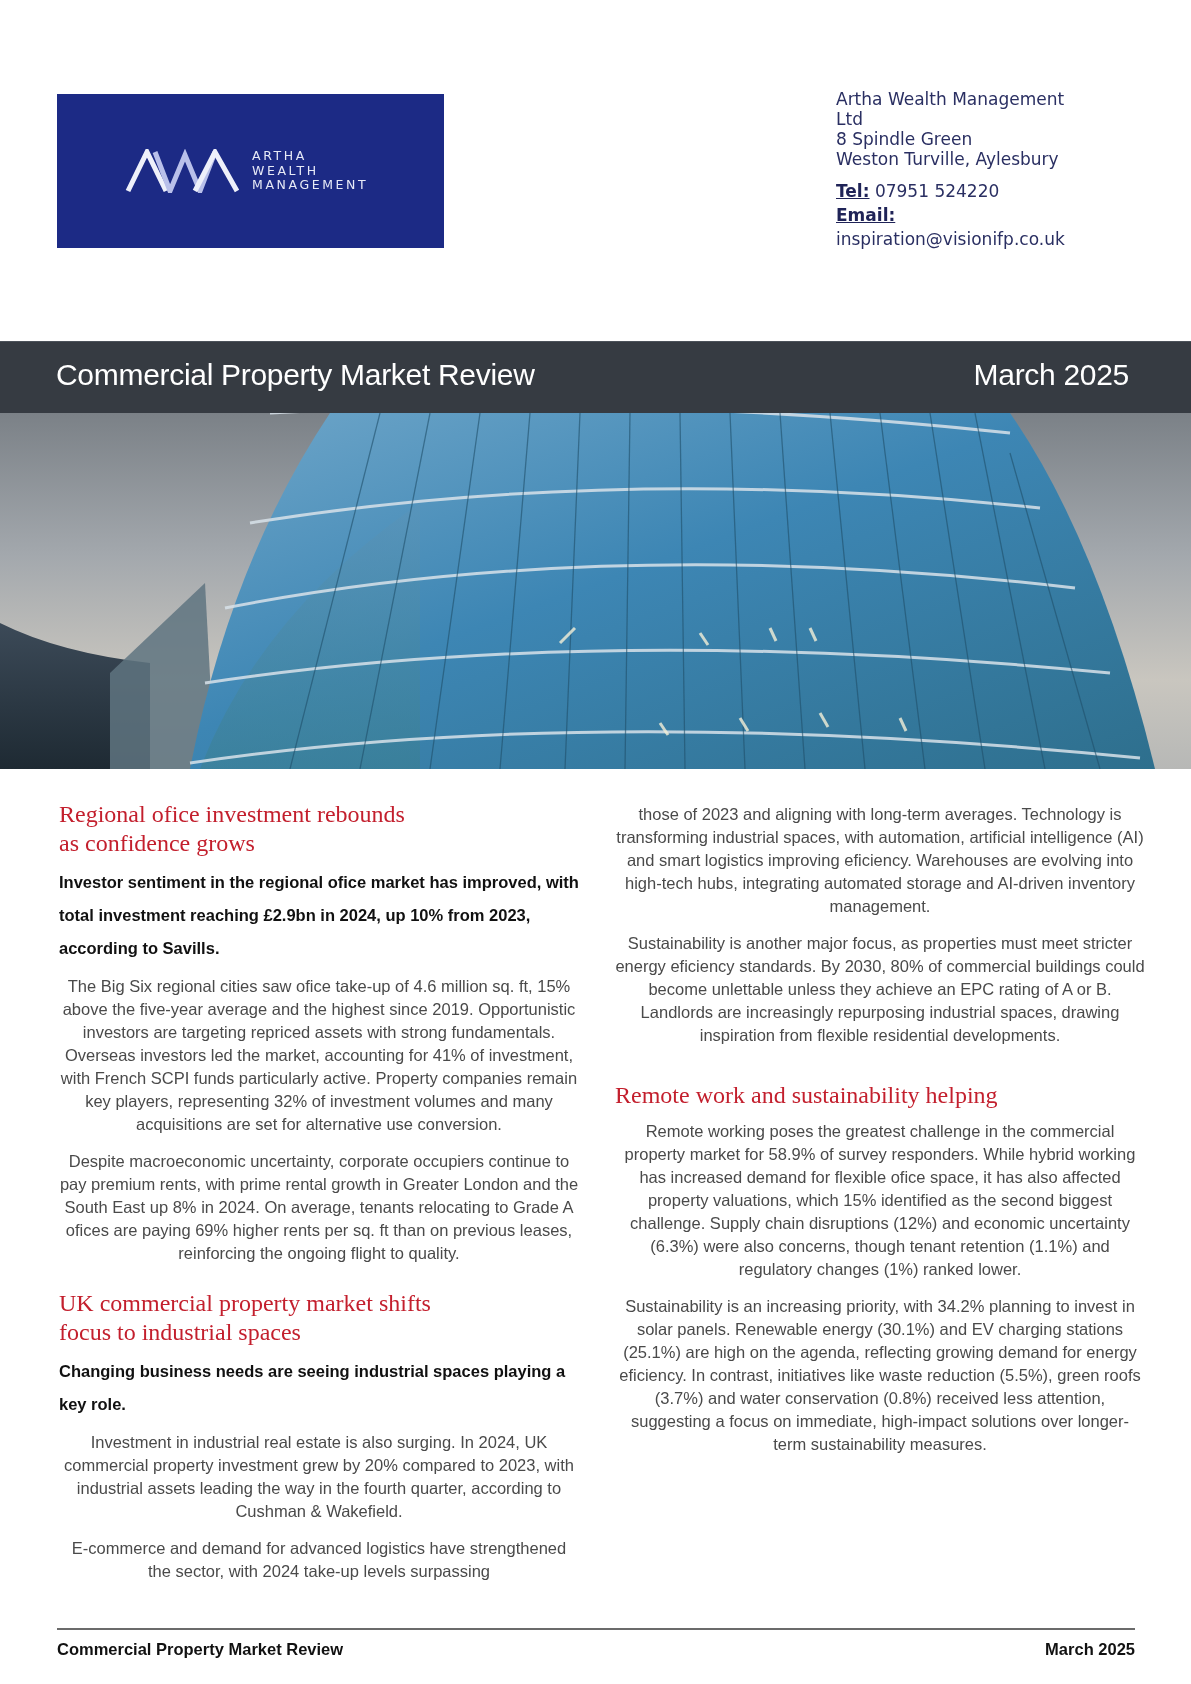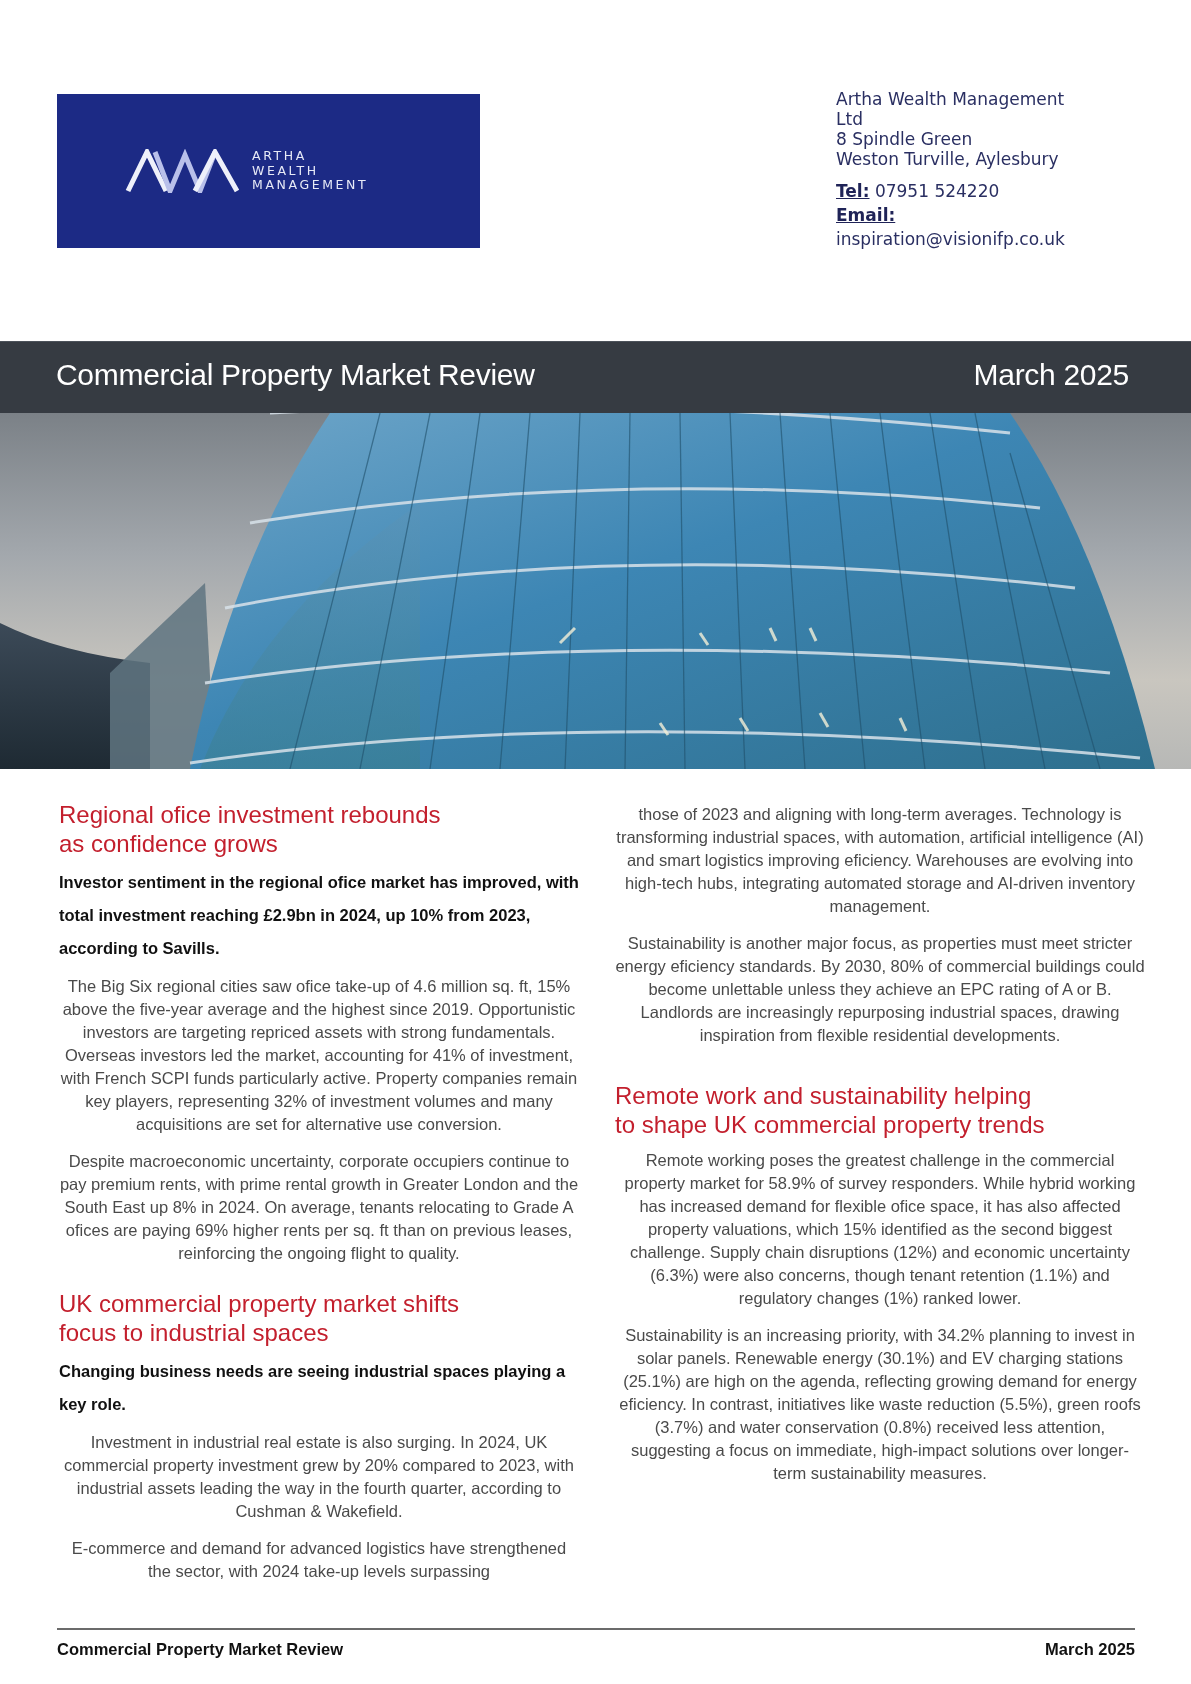--- a/index.html
+++ b/index.html
@@ -4,21 +4,20 @@
 <style>
   html, body { margin: 0; padding: 0; }
   body {
     width: 1191px; height: 1684px; position: relative; overflow: hidden;
     background: #ffffff;
     font-family: "Liberation Sans", sans-serif;
   }
   .logo-box {
     position: absolute; left: 57px; top: 94px; width: 387px; height: 154px;
     background: #1c2a85;
-    padding-left: 36px;
   }
   .logo-mark { position: absolute; left: 68px; top: 55px; width: 120px; height: 44px; }
   .logo-text {
     position: absolute; left: 195px; top: 55px;
     color: #e7eaf7; font-family: "DejaVu Sans", sans-serif;
     font-size: 12.5px; letter-spacing: 2.6px; line-height: 14.5px;
   }
   .contact {
     position: absolute; left: 836px; top: 89px; width: 320px;
     color: #2a2f62; font-family: "DejaVu Sans", sans-serif; font-size: 17px; line-height: 20px;
@@ -43,21 +42,21 @@
   .hero {
     position: absolute; left: 0; top: 413px; width: 1191px; height: 356px; overflow: hidden;
     background: linear-gradient(180deg, #7b8187 0%, #a3a8ad 40%, #c9c6bf 75%, #b7b8b6 100%);
   }
 
   .col { position: absolute; width: 520px; color: #454545; }
   .col-left { left: 59px; top: 800px; }
   .col-right { left: 615px; top: 800px; width: 530px; }
 
   h2.headline {
-    margin: 0; color: #c31f2d; font-family: Liberation Sans, sans-serif;
+    margin: 0; color: #c31f2d; font-family: Liberation Serif, serif;
     font-weight: normal; font-size: 24px; line-height: 29px;
   }
   p.standfirst {
     margin: 8px 0 0 0; color: #111; font-weight: bold; font-size: 16.5px; line-height: 33px;
   }
   p.body {
     margin: 10px 0 0 0; color: #4a4a4a; font-size: 16.5px; line-height: 23px; text-align: center;
   }
   p.body + p.body { margin-top: 14px; }
 
@@ -196,21 +195,20 @@
   </section>
 </div>
 
 <div class="col col-right">
   <p class="body" style="margin-top:3px;">those of 2023 and aligning with long-term averages. Technology is transforming industrial spaces, with automation, artificial intelligence (AI) and smart logistics improving eficiency. Warehouses are evolving into high-tech hubs, integrating automated storage and AI-driven inventory management.</p>
   <p class="body">Sustainability is another major focus, as properties must meet stricter energy eficiency standards. By 2030, 80% of commercial buildings could become unlettable unless they achieve an EPC rating of A or B. Landlords are increasingly repurposing industrial spaces, drawing inspiration from flexible residential developments.</p>
 
   <section style="margin-top:34px;">
     <h2 class="headline">
       <span>Remote work and sustainability helping</span><br>
-      <span>to shape UK commercial property trends</span>
     </h2>
     <p class="body">Remote working poses the greatest challenge in the commercial property market for 58.9% of survey responders. While hybrid working has increased demand for flexible ofice space, it has also affected property valuations, which 15% identified as the second biggest challenge. Supply chain disruptions (12%) and economic uncertainty (6.3%) were also concerns, though tenant retention (1.1%) and regulatory changes (1%) ranked lower.</p>
     <p class="body">Sustainability is an increasing priority, with 34.2% planning to invest in solar panels. Renewable energy (30.1%) and EV charging stations (25.1%) are high on the agenda, reflecting growing demand for energy eficiency. In contrast, initiatives like waste reduction (5.5%), green roofs (3.7%) and water conservation (0.8%) received less attention, suggesting a focus on immediate, high-impact solutions over longer-term sustainability measures.</p>
   </section>
 </div>
 
 <div class="footer-rule"></div>
 <div class="footer-left">Commercial Property Market Review</div>
 <div class="footer-right">March 2025</div>
 

